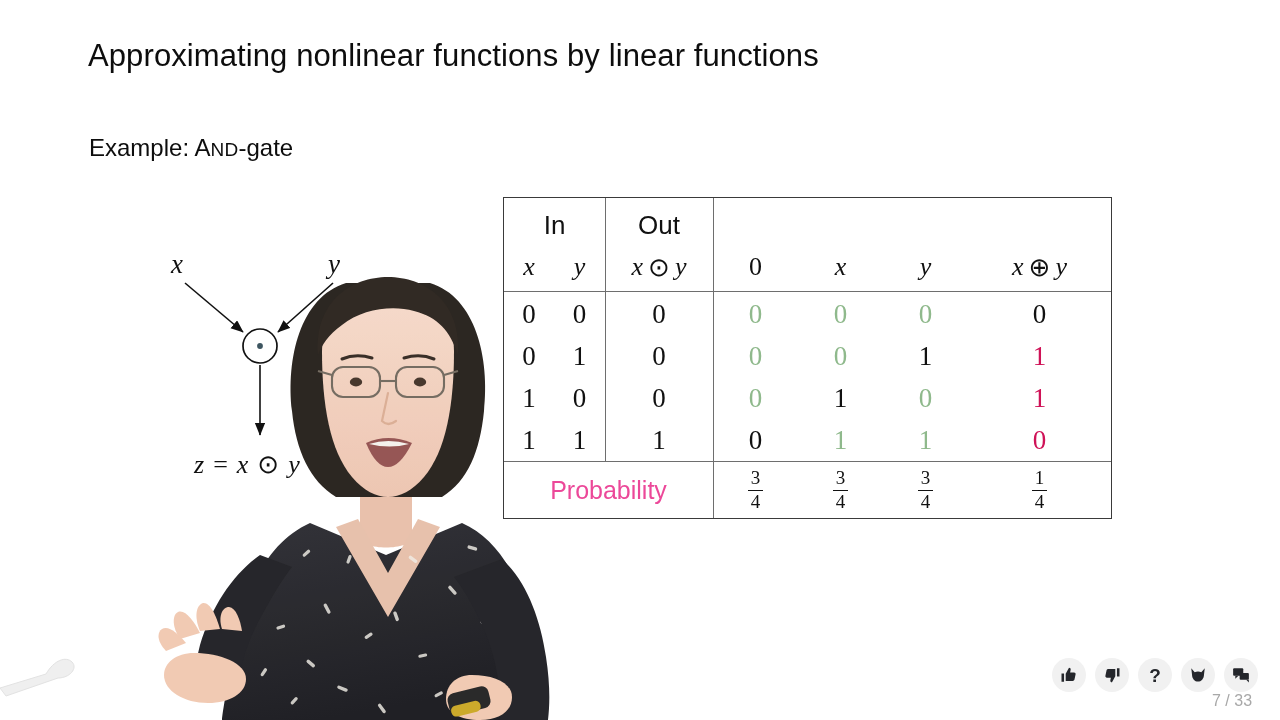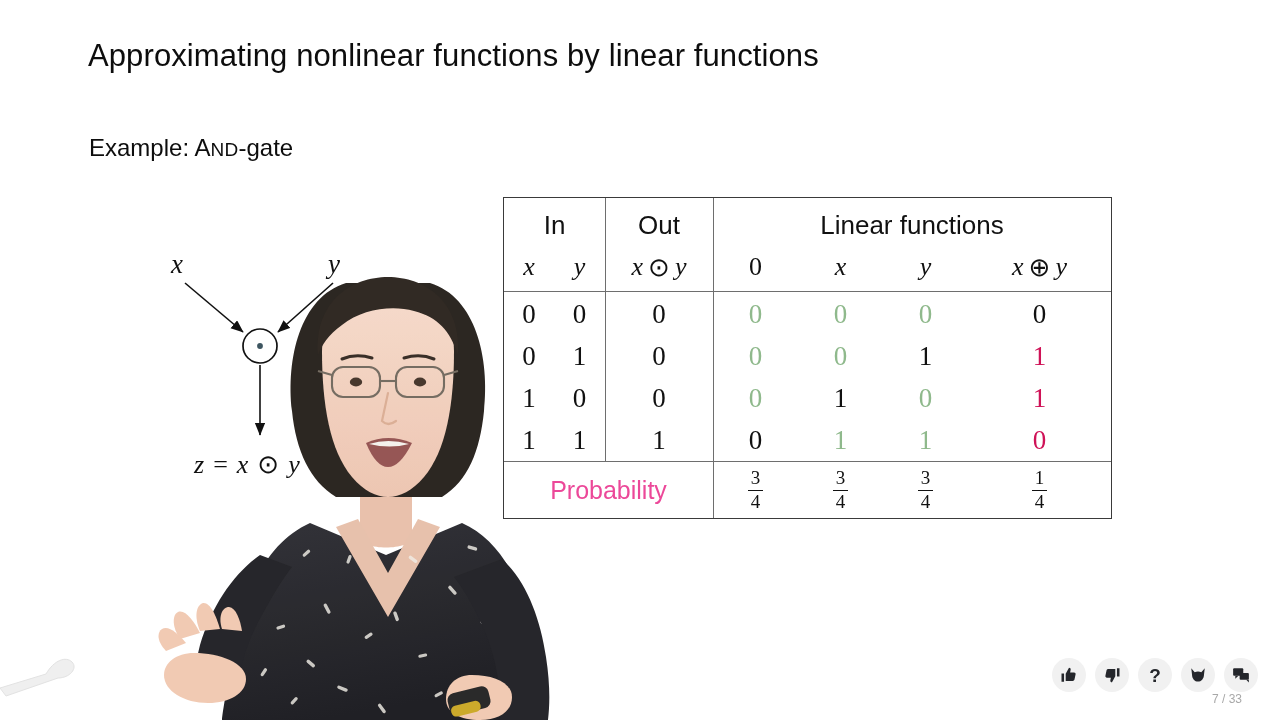--- a/index.html
+++ b/index.html
@@ -76,21 +76,21 @@
   #reaction-bar { position:absolute; left:1052px; top:658px; display:flex; gap:9px; align-items:center; }
   .react-btn {
     width:34px; height:34px; border-radius:50%;
     background:#f1f1f1; display:flex; align-items:center; justify-content:center;
     cursor:pointer;
   }
   .react-btn svg { display:block; }
   .react-glyph { font-size:19px; font-weight:700; color:#24262b; font-family:"Liberation Sans",sans-serif; line-height:1; }
   #page-indicator {
     position:absolute; left:1212px; top:692px;
-    font-size:12px; color:#a8a8a8; font-family:"Liberation Sans", sans-serif;
+    font-size:16px; color:#a8a8a8; font-family:"Liberation Sans", sans-serif;
     white-space:nowrap;
   }
 </style>
 </head>
 <body>
 
 <div id="stage">
 
   <div class="slide-title">Approximating nonlinear functions by linear functions</div>
 
@@ -126,21 +126,20 @@
   <div id="truth-table">
 
     <div class="tline h" style="top:93px;"></div>
     <div class="tline h" style="top:263px;"></div>
 
     <div class="tline v" style="left:101px; height:263px;"></div>
     <div class="tline v" style="left:209px; height:320px;"></div>
 
     <div class="cell hdr-grp" style="left:101px; top:6px; width:108px; height:42px;">Out</div>
     <div class="cell hdr-grp" style="left:0;   top:6px;  width:101px; height:42px;">In</div>
-    <div class="cell hdr-grp" style="left:209px; top:6px; width:398px; height:42px;">Linear functions</div>
 
     <div class="cell hdr-sub" style="left:0;   top:46px; width:50px;  height:46px;">x</div>
     <div class="cell hdr-sub" style="left:50px; top:46px; width:51px;  height:46px;">y</div>
 
     <div class="cell hdr-sub" style="left:101px; top:46px; width:108px; height:46px;">
       <span>x</span>
       <span class="op" style="margin:0 5px;">⊙</span>
       <span>y</span>
     </div>
 

